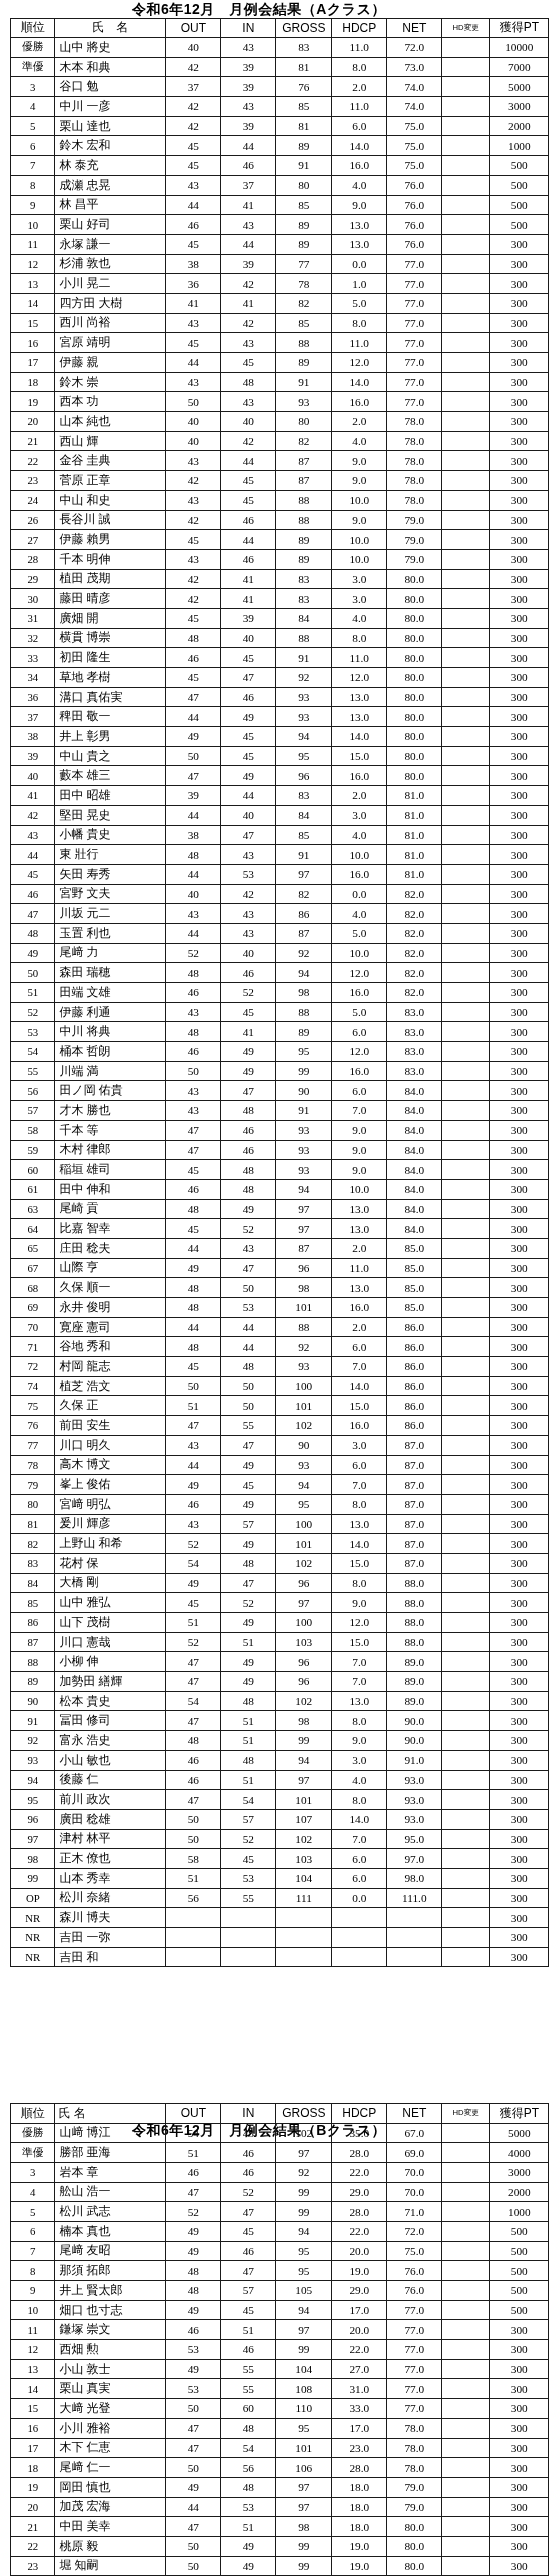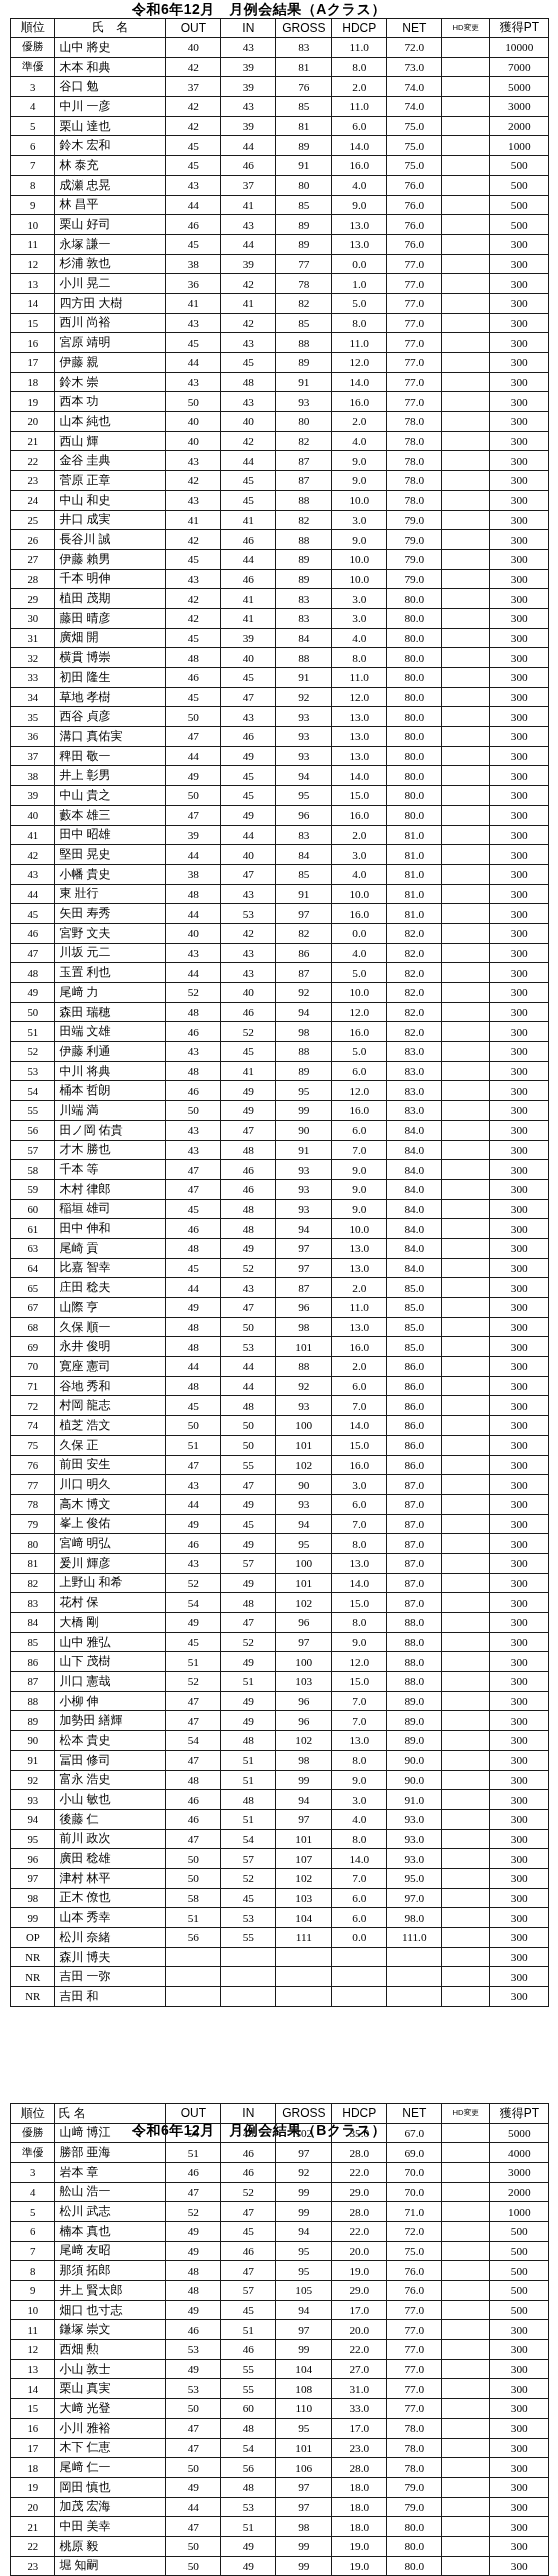--- a/index.html
+++ b/index.html
@@ -335,31 +335,20 @@
           <td class="col1">中山 和史</td>
           <td class="col2">43</td>
           <td class="col3">45</td>
           <td class="col4">88</td>
           <td class="col5">10.0</td>
           <td class="col6">78.0</td>
           <td class="col7"></td>
           <td class="col8">300</td>
         </tr>
         <tr>
-          <td class="col0">25</td>
-          <td class="col1">井口 成実</td>
-          <td class="col2">41</td>
-          <td class="col3">41</td>
-          <td class="col4">82</td>
-          <td class="col5">3.0</td>
-          <td class="col6">79.0</td>
-          <td class="col7"></td>
-          <td class="col8">300</td>
-        </tr>
-        <tr>
           <td class="col0">26</td>
           <td class="col1">長谷川 誠</td>
           <td class="col2">42</td>
           <td class="col3">46</td>
           <td class="col4">88</td>
           <td class="col5">9.0</td>
           <td class="col6">79.0</td>
           <td class="col7"></td>
           <td class="col8">300</td>
         </tr>
@@ -440,31 +429,20 @@
           <td class="col7"></td>
           <td class="col8">300</td>
         </tr>
         <tr>
           <td class="col0">34</td>
           <td class="col1">草地 孝樹</td>
           <td class="col2">45</td>
           <td class="col3">47</td>
           <td class="col4">92</td>
           <td class="col5">12.0</td>
-          <td class="col6">80.0</td>
-          <td class="col7"></td>
-          <td class="col8">300</td>
-        </tr>
-        <tr>
-          <td class="col0">35</td>
-          <td class="col1">西谷 貞彦</td>
-          <td class="col2">50</td>
-          <td class="col3">43</td>
-          <td class="col4">93</td>
-          <td class="col5">13.0</td>
           <td class="col6">80.0</td>
           <td class="col7"></td>
           <td class="col8">300</td>
         </tr>
         <tr>
           <td class="col0">36</td>
           <td class="col1">溝口 真佑実</td>
           <td class="col2">47</td>
           <td class="col3">46</td>
           <td class="col4">93</td>

